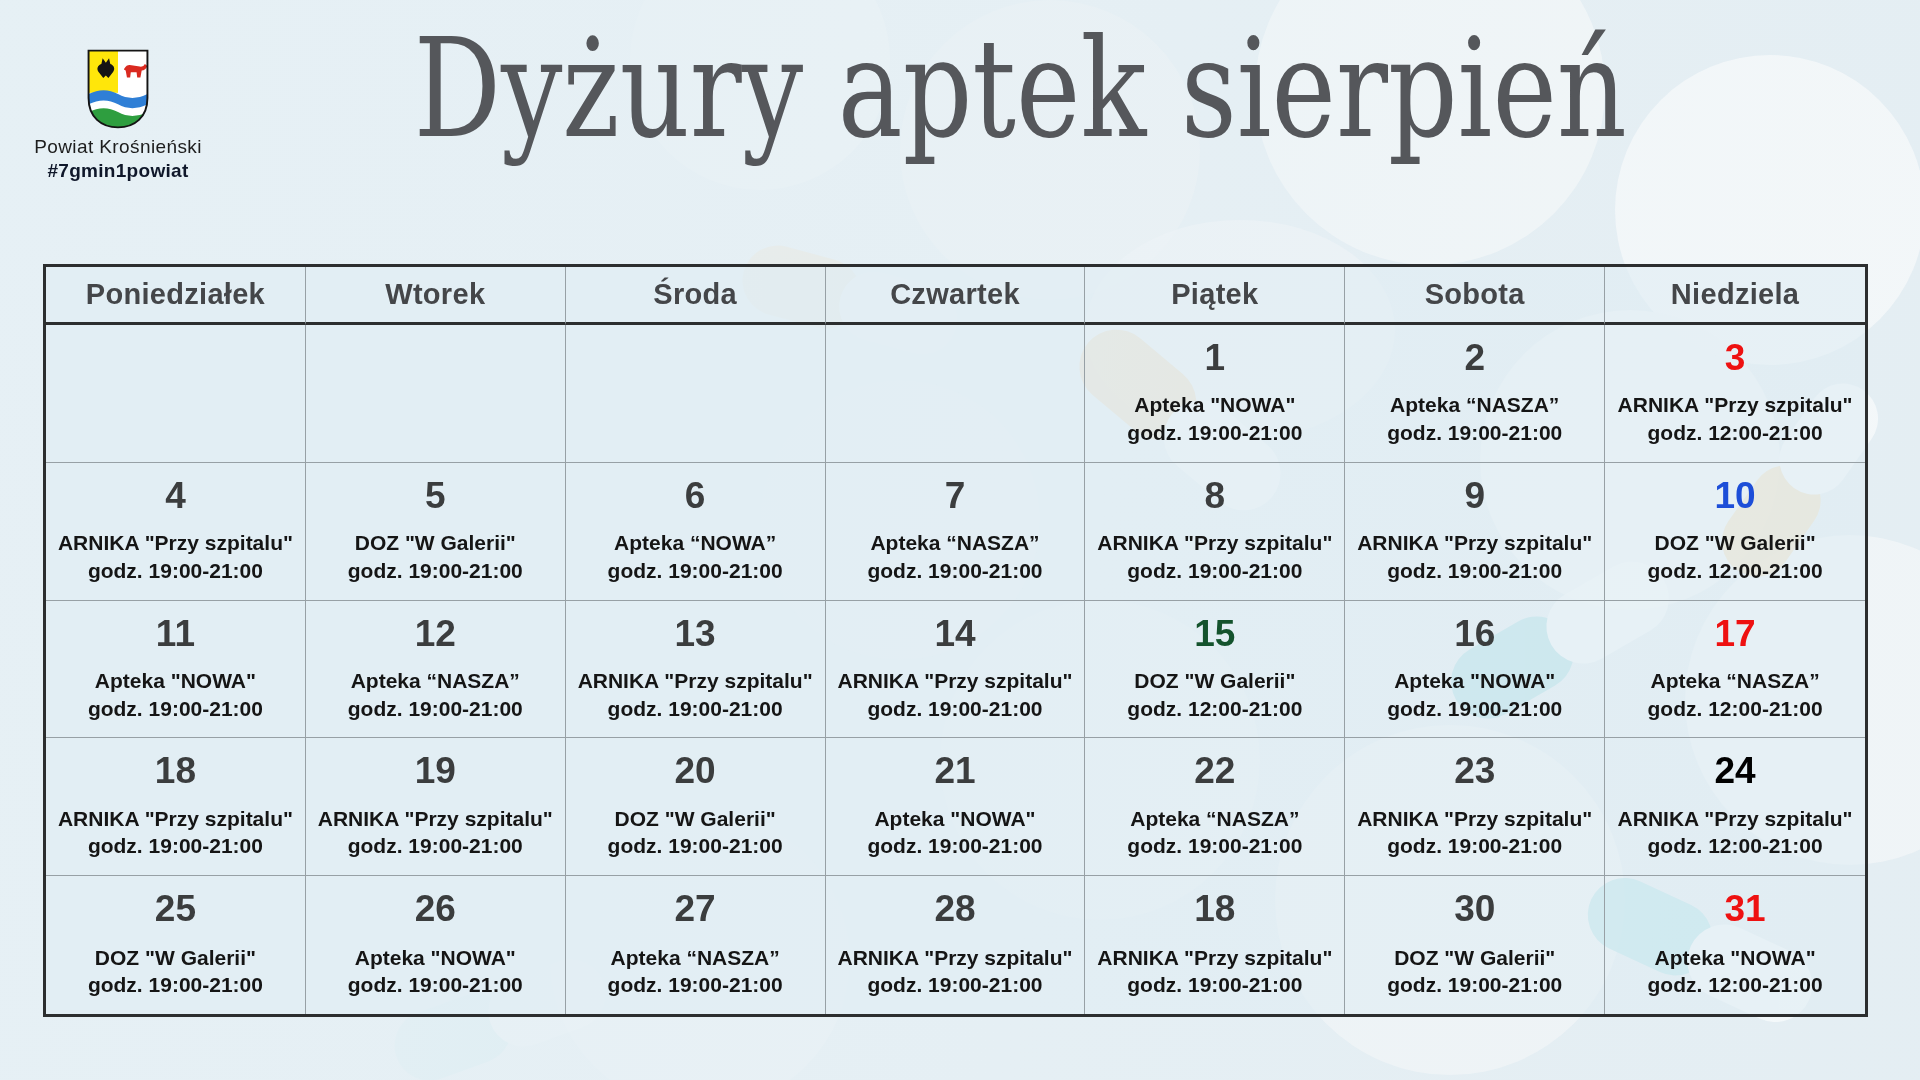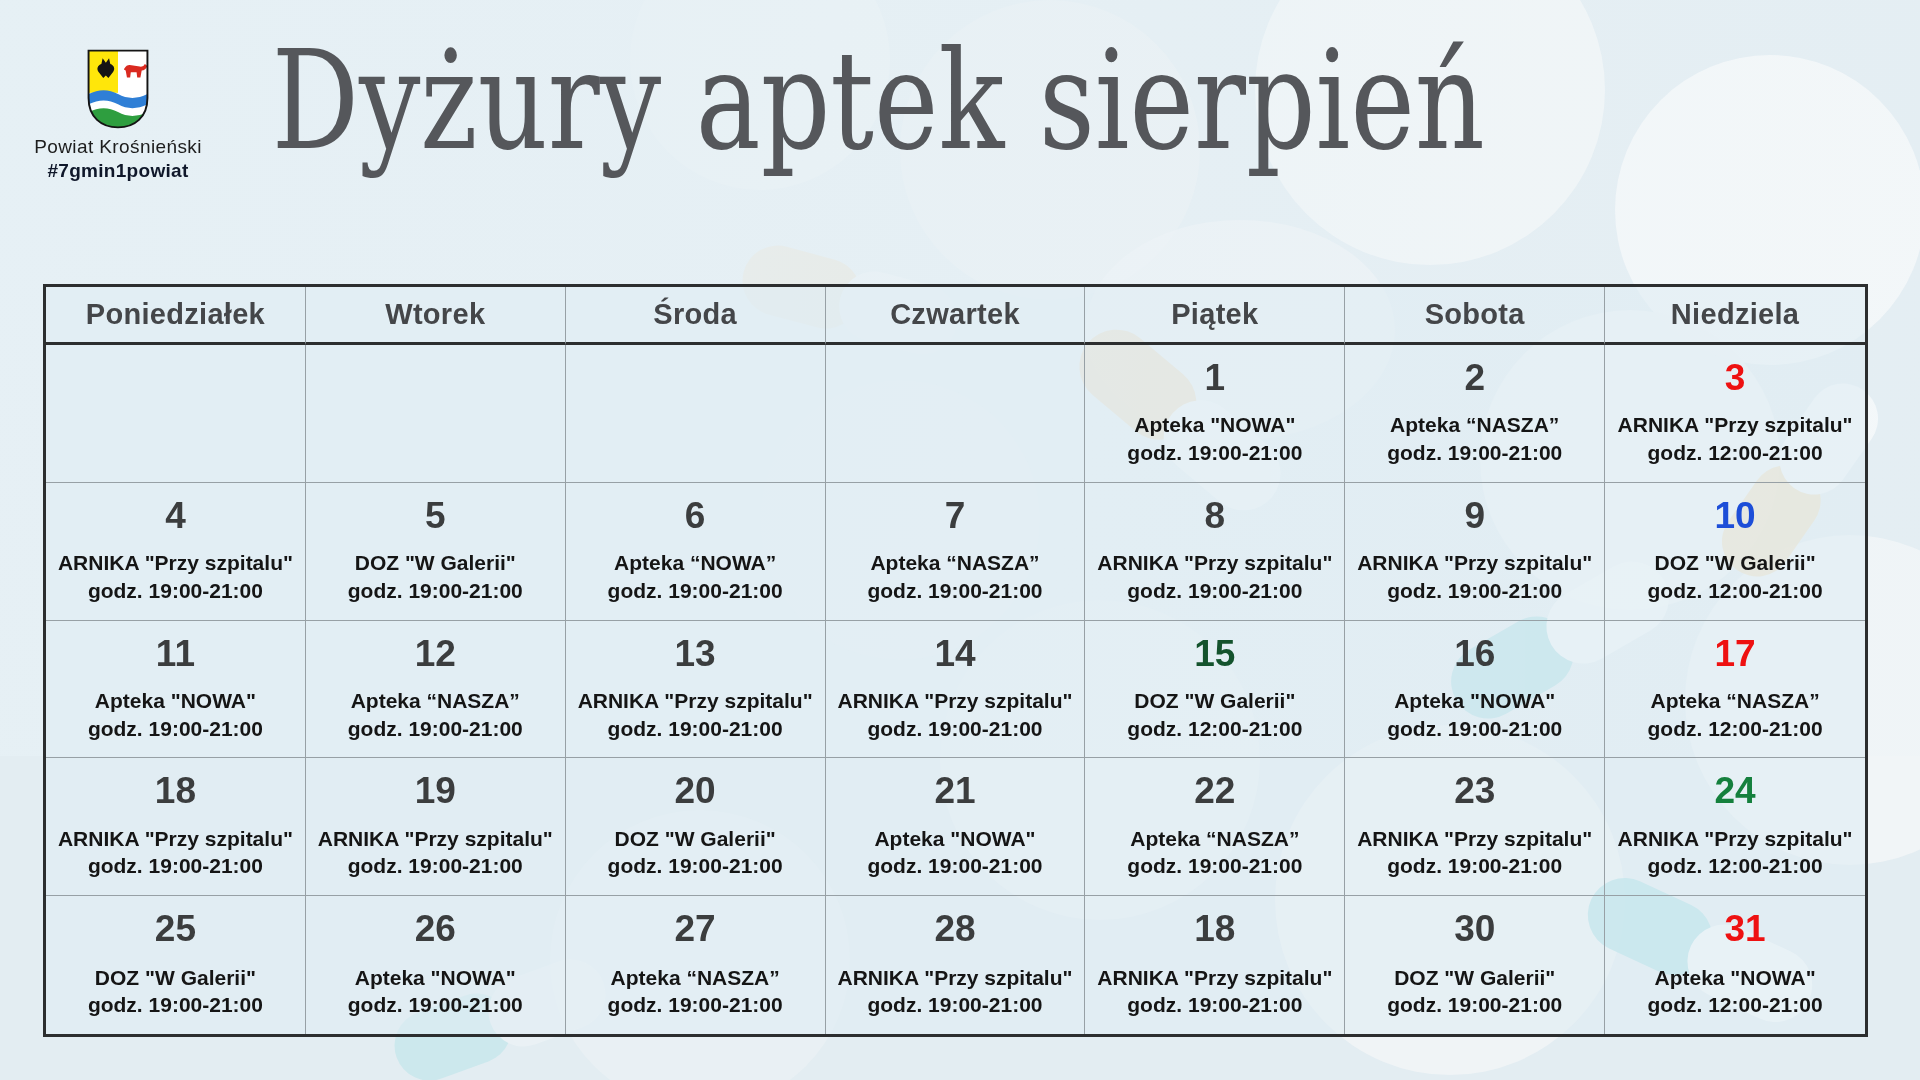--- a/index.html
+++ b/index.html
@@ -1,45 +1,45 @@
 <!DOCTYPE html>
 <html lang="pl"><head>
 <meta charset="utf-8">
 <style>
   html,body{margin:0;padding:0;width:1920px;height:1080px;overflow:hidden;
     font-family:"Liberation Sans",sans-serif;background:#e7f0f4;}
-  .page{position:relative;width:1920px;height:756px;}
+  .page{position:relative;width:1920px;height:1080px;}
 
   
   .pills-bg{position:absolute;inset:0;z-index:0;}
   .bg-overlay{position:absolute;inset:0;z-index:1;
     background:linear-gradient(100deg,
       rgba(230,240,245,.97) 0%, rgba(230,240,245,.88) 25%,
       rgba(231,241,246,.55) 50%, rgba(233,242,247,.28) 75%,
       rgba(233,242,247,.18) 100%);}
 
   .content{position:absolute;inset:0;z-index:2;}
 
   
   .brand{position:absolute;left:28px;top:48px;width:180px;text-align:center;}
   .brand svg{display:block;margin:0 auto 6px auto;}
   .org{font-size:19px;color:#1d1d1d;letter-spacing:.4px;}
   .hashtag{font-size:19px;font-weight:700;color:#0f172a;margin-top:2px;letter-spacing:.3px;}
 
   
-  .title{position:absolute;top:30px;left:120px;width:1800px;text-align:left;
+  .title{position:absolute;top:18px;left:120px;width:1800px;text-align:center;
     font-family:"DejaVu Serif",serif;color:#55575b;font-size:136px;line-height:1.05;
     white-space:nowrap;}
   .title .squeeze{display:inline-block;transform:scaleX(.80);transform-origin:50% 50%;}
   .year{position:absolute;top:100px;right:46px;font-family:"DejaVu Serif",serif;
     color:#55575b;font-size:116px;line-height:1;}
   .year .squeeze{display:inline-block;transform:scaleX(.85);transform-origin:100% 50%;}
 
   
-  .calendar{position:absolute;left:43px;top:284px;width:1825px;height:753px;
+  .calendar{position:absolute;left:43px;top:264px;width:1825px;height:753px;
     box-sizing:border-box;border:3px solid #2c2e2f;background:rgba(224,237,243,.60);
     display:grid;grid-template-columns:repeat(7,1fr);grid-template-rows:58px repeat(5,1fr);}
   .calendar>div{box-sizing:border-box;border-right:1px solid #97a0a5;border-bottom:1px solid #97a0a5;}
   .calendar>div:nth-child(7n){border-right:none;}
   .calendar>div:nth-last-child(-n+7){border-bottom:none;}
   .hcell{border-bottom:3px solid #2c2e2f !important;display:flex;align-items:center;
     justify-content:center;font-size:29px;font-weight:700;color:#444649;letter-spacing:.3px;}
   .cell{display:flex;flex-direction:column;align-items:center;justify-content:space-between;
     padding:10px 6px 15px 6px;}
   .daynum{font-size:37px;font-weight:700;color:#3b3d3e;line-height:1;margin-top:4px;}
@@ -310,21 +310,21 @@
           </div>
         </div>
         <div class="cell">
           <div class="daynum">23</div>
           <div class="entry">
             <div class="pharm">ARNIKA "Przy szpitalu"</div>
             <div class="hours">godz. 19:00-21:00</div>
           </div>
         </div>
         <div class="cell">
-          <div class="daynum" style="color: #15803d;">24</div>
+          <div class="daynum" style="color: #000000;">24</div>
           <div class="entry">
             <div class="pharm">ARNIKA "Przy szpitalu"</div>
             <div class="hours">godz. 12:00-21:00</div>
           </div>
         </div>
         <div class="cell">
           <div class="daynum">25</div>
           <div class="entry">
             <div class="pharm">DOZ "W Galerii"</div>
             <div class="hours">godz. 19:00-21:00</div>

